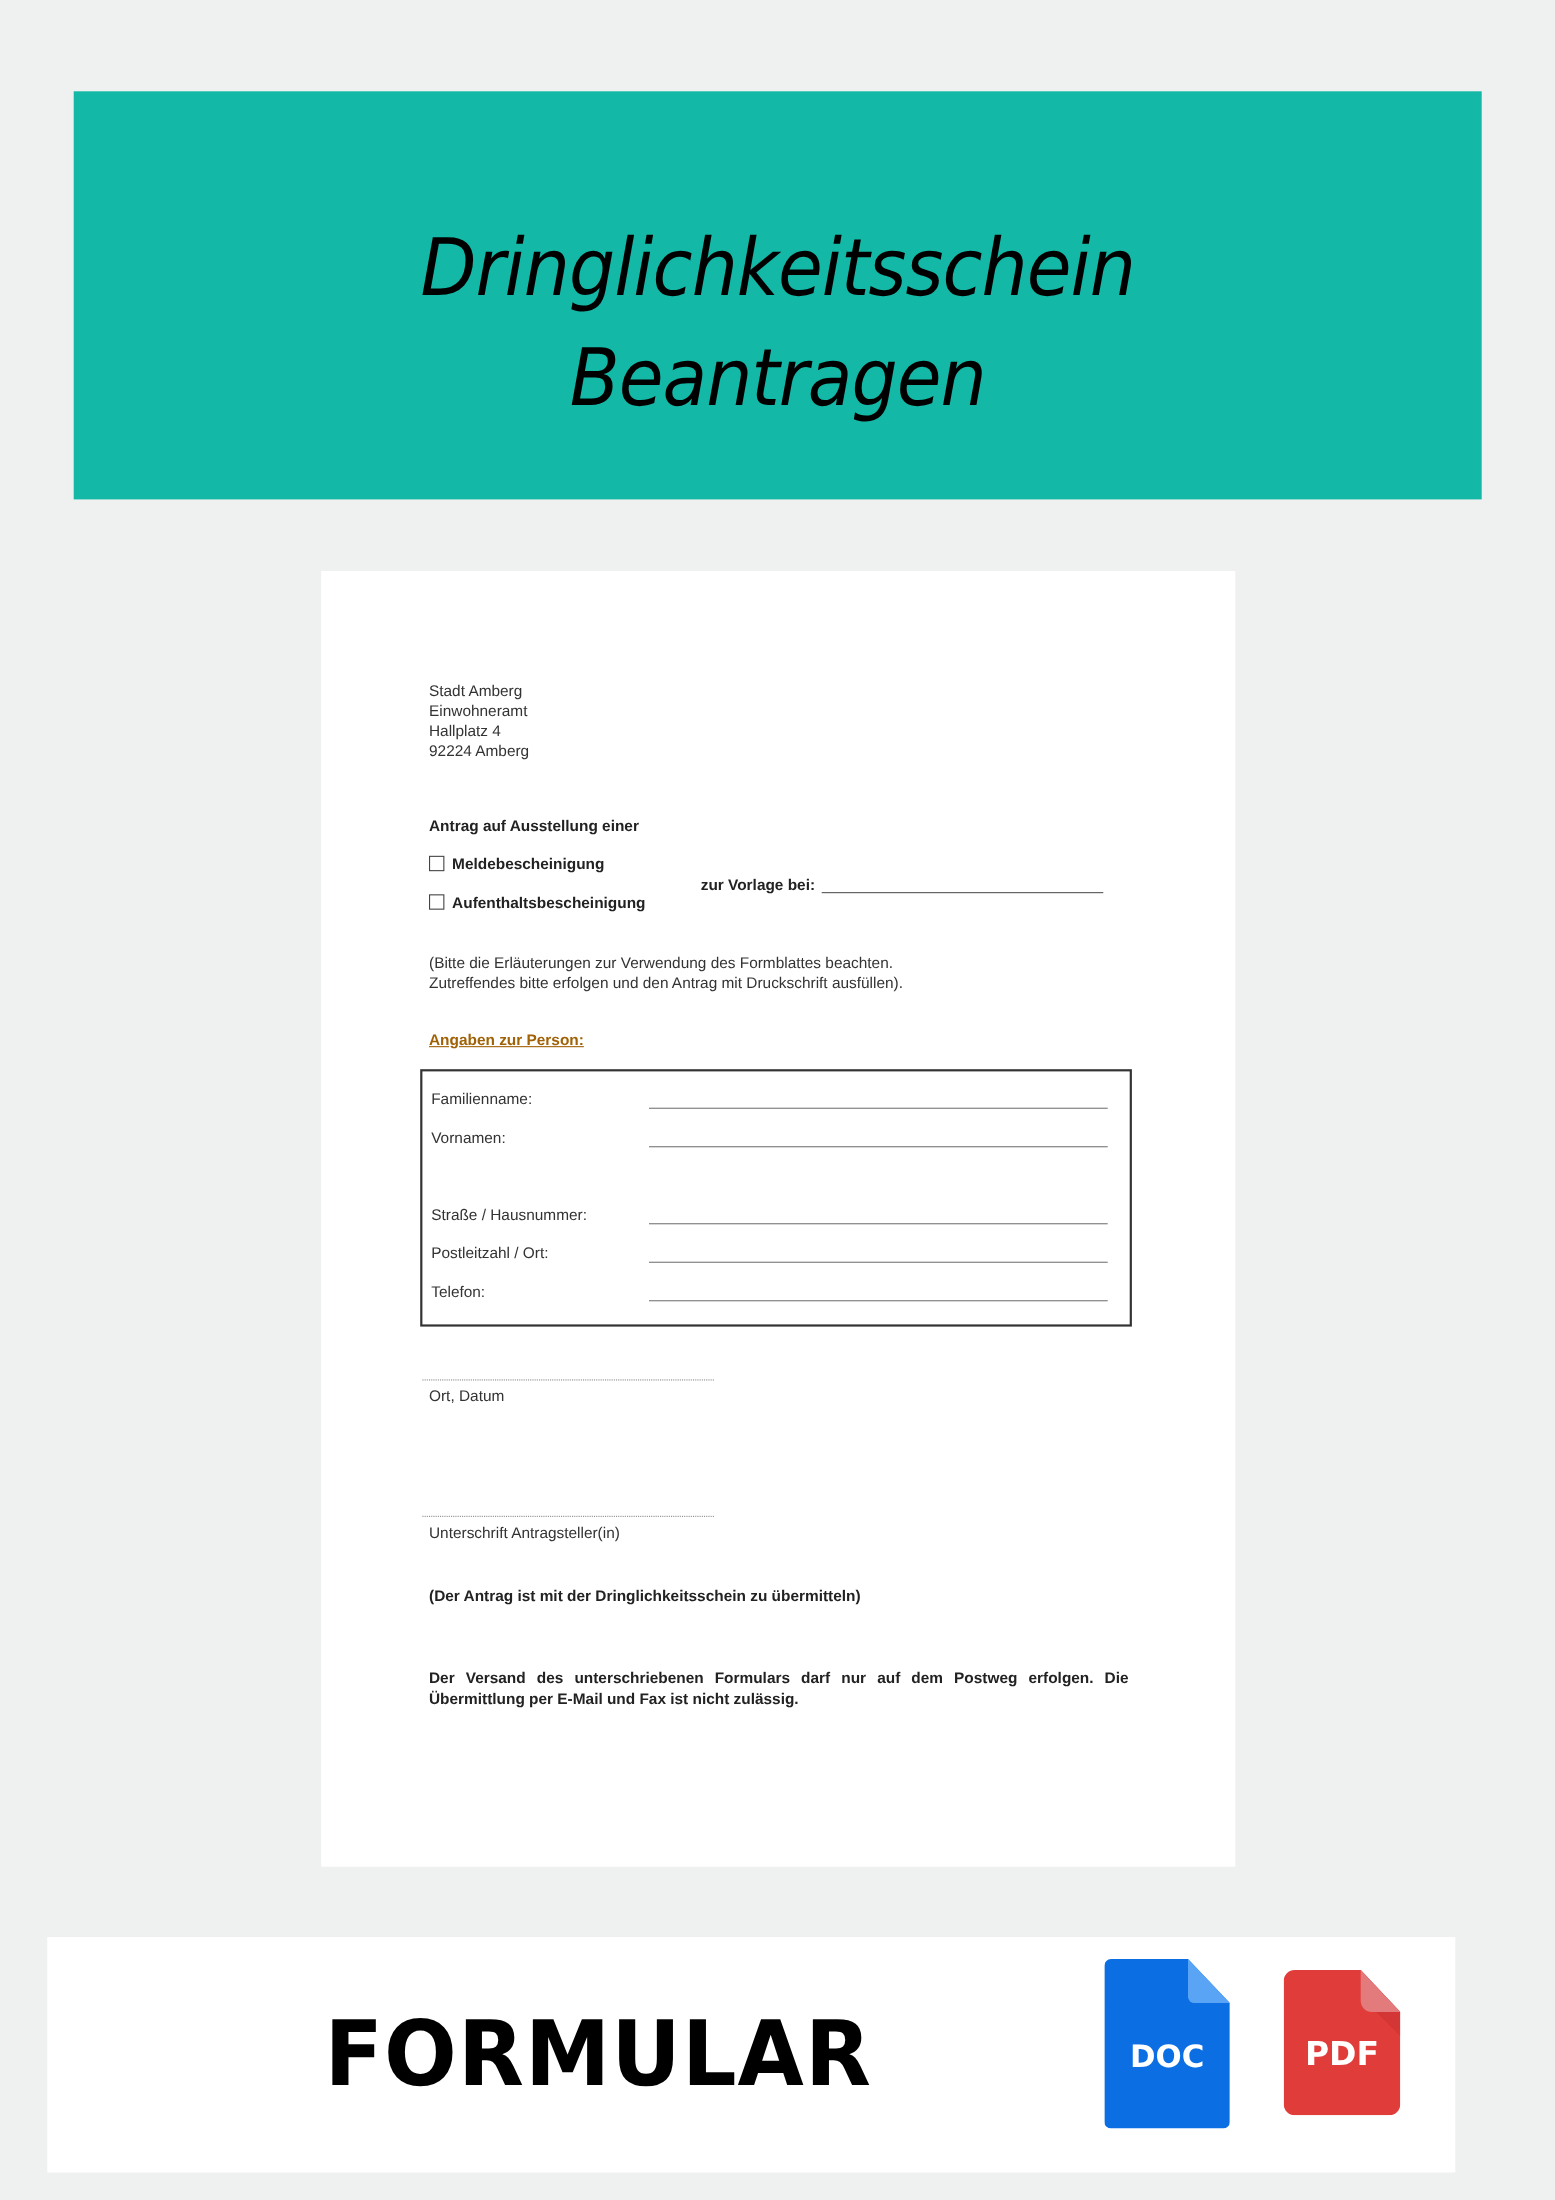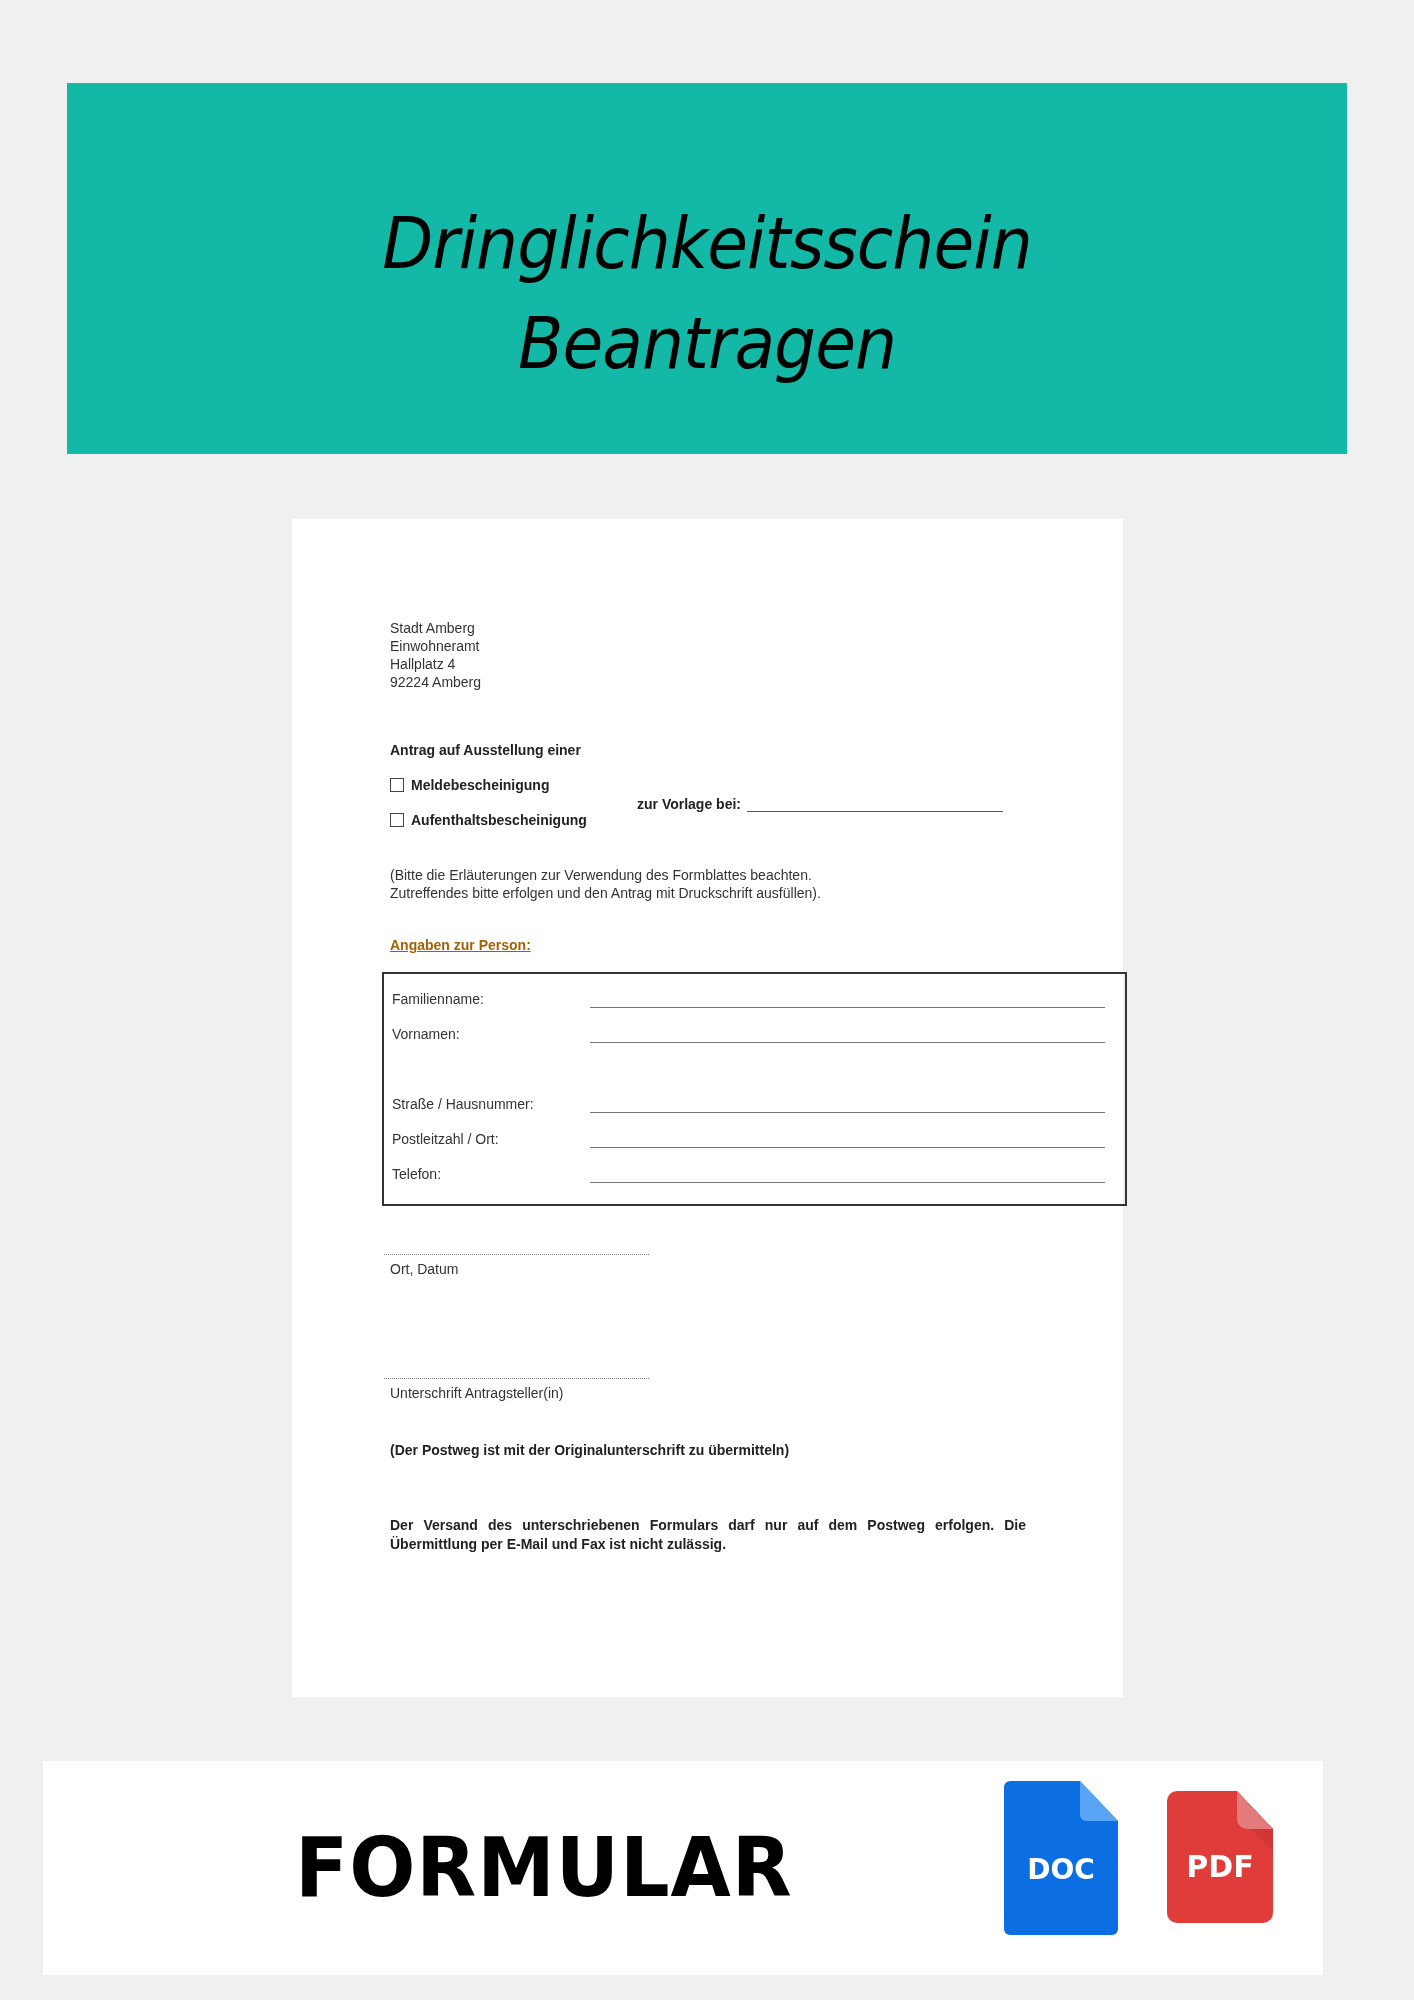--- a/index.html
+++ b/index.html
@@ -37,21 +37,21 @@
     .antrag-title { position: absolute; left: 98px; top: 223px; font-weight: bold; font-size: 14px; color: #222; }
     .check-row { position: absolute; left: 98px; font-weight: bold; font-size: 14px; color: #222; display: flex; align-items: center; }
     .checkbox { width: 14px; height: 14px; border: 1.5px solid #444; box-sizing: border-box; margin-right: 7px; background: #fff; }
     .vorlage { position: absolute; left: 345px; top: 277px; font-weight: bold; font-size: 14px; color: #222; display: flex; align-items: flex-end; }
     .vorlage-line { width: 256px; border-bottom: 1.5px solid #555; margin-left: 6px; height: 14px; }
 
     .hint { position: absolute; left: 98px; top: 347px; }
     .section-head { position: absolute; left: 98px; top: 418px; font-weight: bold; font-size: 14px; color: #a16207; text-decoration: underline; }
 
     .person-box {
-      position: absolute; left: 90px; top: 453px; width: 745px; height: 234px;
+      position: absolute; left: 90px; top: 453px; width: 647px; height: 234px;
       border: 2px solid #333; box-sizing: border-box;
     }
     .field-row { position: absolute; left: 8px; right: 20px; height: 20px; }
     .field-label { position: absolute; left: 0; top: 0; font-size: 14px; color: #333; }
     .field-line { position: absolute; left: 198px; right: 0; top: 16px; border-bottom: 1.5px solid #777; }
 
     .sig-block { position: absolute; left: 90px; width: 275px; }
     .sig-dots { border-bottom: 1.5px dotted #888; height: 0; margin-left: 2px; width: 265px; }
     .sig-label { margin-left: 8px; margin-top: 6px; font-size: 14px; color: #333; }
 
@@ -139,21 +139,21 @@
   <div class="sig-block" style="top:735px;">
     <div class="sig-dots"></div>
     <div class="sig-label">Ort, Datum</div>
   </div>
 
   <div class="sig-block" style="top:859px;">
     <div class="sig-dots"></div>
     <div class="sig-label">Unterschrift Antragsteller(in)</div>
   </div>
 
-  <div class="note-bold" style="top:922px;">(Der Postweg ist mit der Originalunterschrift zu übermitteln)</div>
+  <div class="note-bold" style="top:922px;">(Der Antrag ist mit der Dringlichkeitsschein zu übermitteln)</div>
 
   <div class="note-bold note-justify" style="top:997px;">Der Versand des unterschriebenen Formulars darf nur auf dem Postweg erfolgen. Die Übermittlung per E-Mail und Fax ist nicht zulässig.</div>
 </div>
 
 <div class="footer-panel">
   <div class="footer-title">FORMULAR</div>
 
   <div class="file-icon" style="left:961px; top:20px;">
     <svg width="114" height="154" viewBox="0 0 114 154">
       <path d="M6 0 H76 L114 40 V148 a6 6 0 0 1 -6 6 H6 a6 6 0 0 1 -6 -6 V6 a6 6 0 0 1 6 -6 Z" fill="#0b6fe3"></path>

